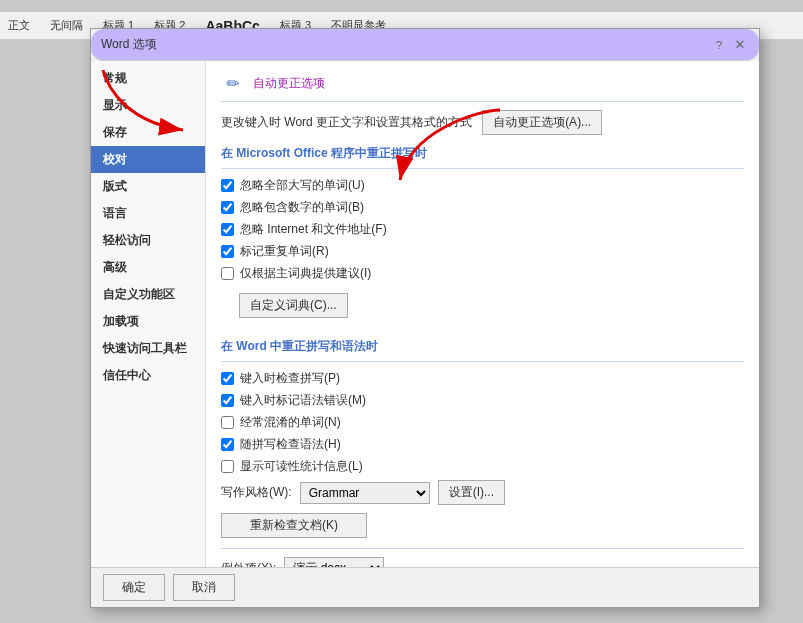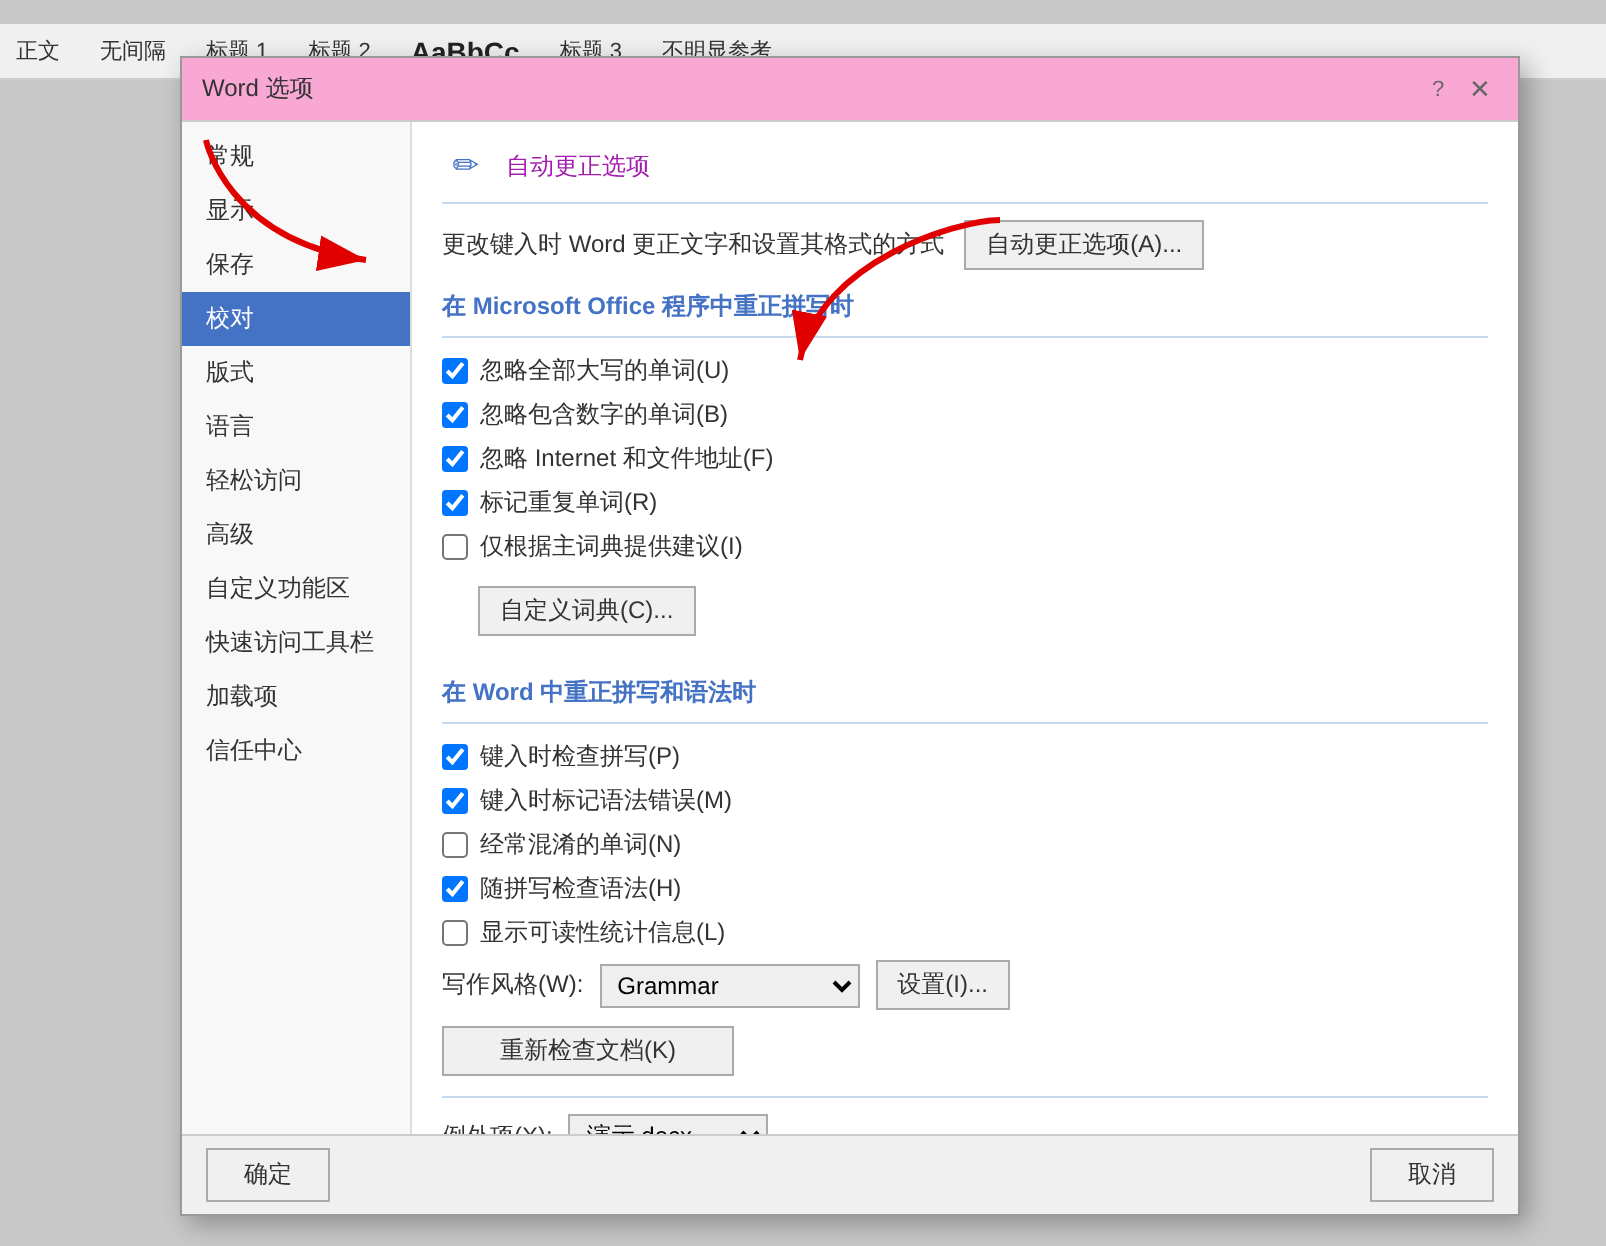--- a/index.html
+++ b/index.html
@@ -43,28 +43,29 @@
       width: 670px;
       height: 580px;
       background: #f0f0f0;
       border: 1px solid #999;
       box-shadow: 4px 4px 12px rgba(0,0,0,0.3);
       display: flex;
       flex-direction: column;
     }
 
     .dialog-titlebar {
-      background: #f9a8d4;
+      background: #c4b5fd;
       border-bottom: 1px solid #ccc;
       height: 32px;
       display: flex;
       align-items: center;
       padding: 0 10px;
       justify-content: space-between;
       flex-shrink: 0;
+      border-radius: 13px;
     }
     .dialog-title {
       font-size: 12px;
       color: #333;
       font-weight: normal;
     }
     .dialog-controls {
       display: flex;
       gap: 4px;
       align-items: center;
@@ -105,20 +106,21 @@
       border-right: 1px solid #ddd;
       flex-shrink: 0;
       padding-top: 4px;
     }
     .sidebar-item {
       padding: 5px 12px;
       cursor: pointer;
       color: #333;
       font-size: 12px;
       white-space: nowrap;
+      font-weight: bold;
     }
     .sidebar-item.active {
       background: #4472c4;
       color: white;
     }
 
     
     .main-content {
       flex: 1;
       padding: 10px 15px;
@@ -237,21 +239,21 @@
       min-width: 100px;
     }
 
     
     .dialog-footer {
       height: 40px;
       background: #f0f0f0;
       border-top: 1px solid #ccc;
       display: flex;
       align-items: center;
-      justify-content: space-between;
+      justify-content: flex-start;
       padding: 0 12px;
       gap: 8px;
       flex-shrink: 0;
     }
     .footer-btn {
       padding: 4px 18px;
       border: 1px solid #aaa;
       background: #f0f0f0;
       cursor: pointer;
       font-size: 12px;
@@ -323,22 +325,22 @@
     <div class="sidebar">
       <div class="sidebar-item">常规</div>
       <div class="sidebar-item">显示</div>
       <div class="sidebar-item">保存</div>
       <div class="sidebar-item active">校对</div>
       <div class="sidebar-item">版式</div>
       <div class="sidebar-item">语言</div>
       <div class="sidebar-item">轻松访问</div>
       <div class="sidebar-item">高级</div>
       <div class="sidebar-item">自定义功能区</div>
+      <div class="sidebar-item">加载项</div>
       <div class="sidebar-item">快速访问工具栏</div>
-      <div class="sidebar-item">加载项</div>
       <div class="sidebar-item">信任中心</div>
     </div>
 
     <div class="main-content">
       
       <div style="display:flex;align-items:center;gap:8px;margin-bottom:6px;">
         <span class="autocorrect-icon">✏</span>
         <span class="section-header" style="margin:0;font-size:12px;color:#a21caf;font-weight:normal;">自动更正选项</span>
       </div>
       <div class="section-divider"></div>

